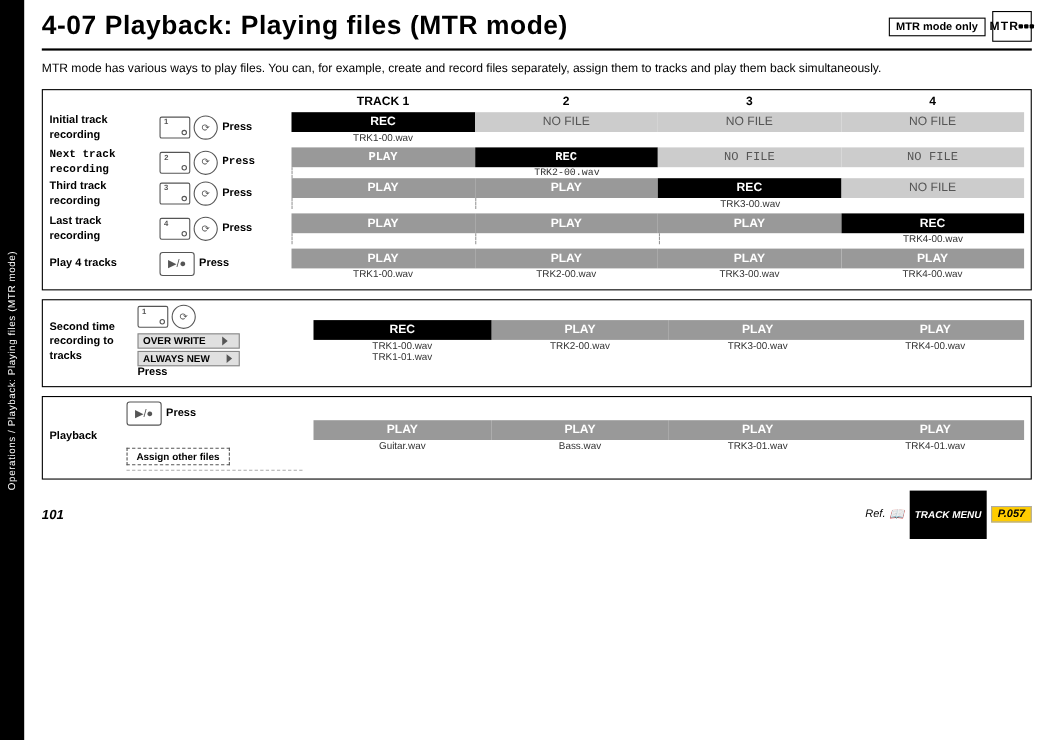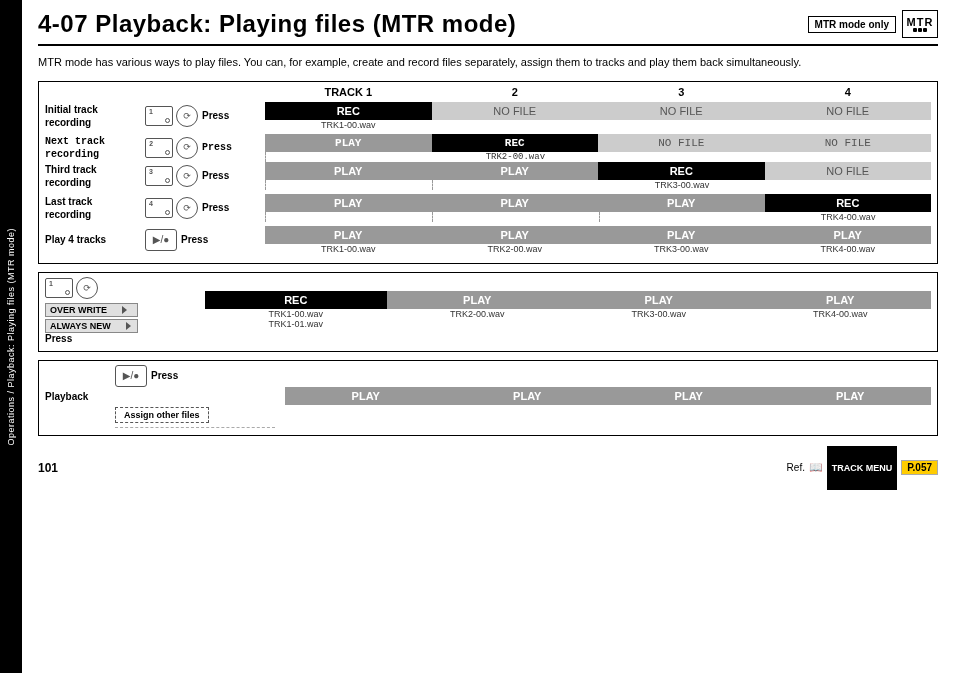--- a/index.html
+++ b/index.html
@@ -68,21 +68,21 @@
       border: 1.5px solid #000;
       padding: 2px 6px;
       font-size: 10px;
       font-weight: bold;
     }
     .mtr-icon {
       border: 1.5px solid #000;
       width: 36px;
       height: 28px;
       display: flex;
-      flex-direction: column;
+      flex-direction: row;
       align-items: center;
       justify-content: center;
       font-size: 9px;
       font-weight: bold;
       line-height: 1.1;
     }
     .mtr-icon-top {
       font-size: 11px;
       font-weight: bold;
       letter-spacing: 1px;
@@ -305,20 +305,21 @@
       display: inline-block;
       white-space: nowrap;
     }
 
     
     .bottom-row {
       display: flex;
       justify-content: space-between;
       align-items: center;
       margin-top: 6px;
+      font-style: italic;
     }
     .page-num {
       font-size: 12px;
       font-weight: bold;
     }
     .ref-box {
       display: flex;
       align-items: center;
       gap: 4px;
       font-size: 10px;
@@ -530,20 +531,21 @@
               <div class="cell-filename">TRK3-00.wav</div>
               <div class="cell-filename">TRK4-00.wav</div>
             </div>
           </div>
         </div>
 
       </div>
 
       <div class="second-section">
         <div class="data-row">
+          <div class="row-label" style="width:80px;">Second time<br>recording to<br>tracks</div>
           <div class="row-controls" style="width:160px;flex-direction:column;align-items:flex-start;gap:2px;">
             <div style="display:flex;align-items:center;gap:4px;">
               <div class="device-group">
                 <div class="device-rect">
                   <span class="device-num">1</span>
                   <div class="device-rec-dot"></div>
                 </div>
                 <div class="device-circle" style="font-size:9px;">⟳</div>
               </div>
             </div>
@@ -597,20 +599,26 @@
             </div>
             <div style="border-top:1px dashed #aaa;width:160px;margin-top:2px;"></div>
           </div>
           <div class="cells-with-filename">
             <div class="cells-row">
               <div class="cell cell-play">PLAY</div>
               <div class="cell cell-play">PLAY</div>
               <div class="cell cell-play">PLAY</div>
               <div class="cell cell-play">PLAY</div>
             </div>
+            <div class="filename-row">
+              <div class="cell-filename">Guitar.wav</div>
+              <div class="cell-filename">Bass.wav</div>
+              <div class="cell-filename">TRK3-01.wav</div>
+              <div class="cell-filename">TRK4-01.wav</div>
+            </div>
           </div>
         </div>
       </div>
 
       <div class="bottom-row">
         <span class="page-num">101</span>
         <div class="ref-box">
           <span class="ref-label">Ref.</span>
           <span style="font-size:11px;">📖</span>
           <span class="track-menu-badge">TRACK MENU</span>

